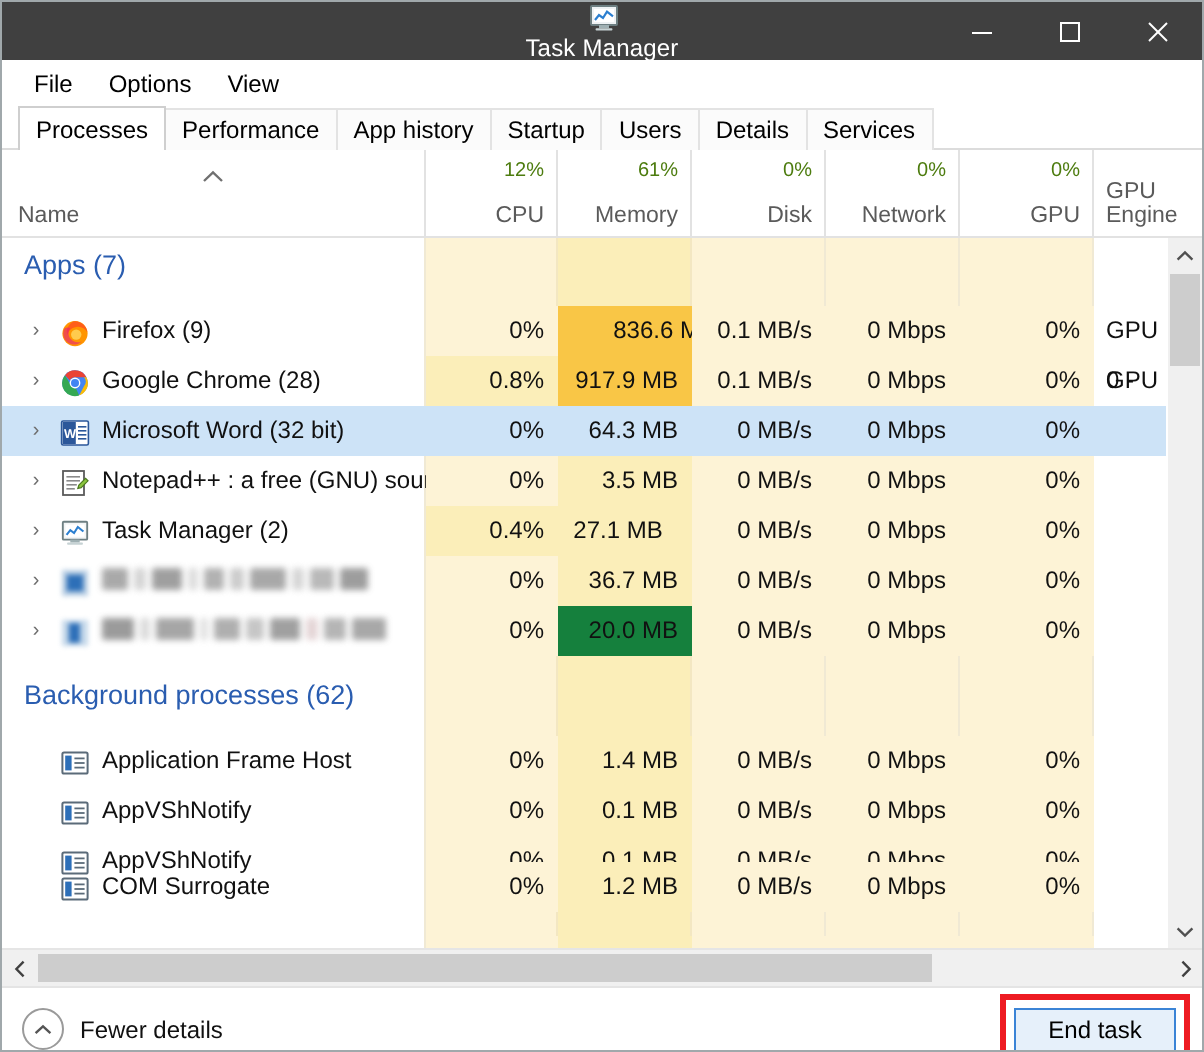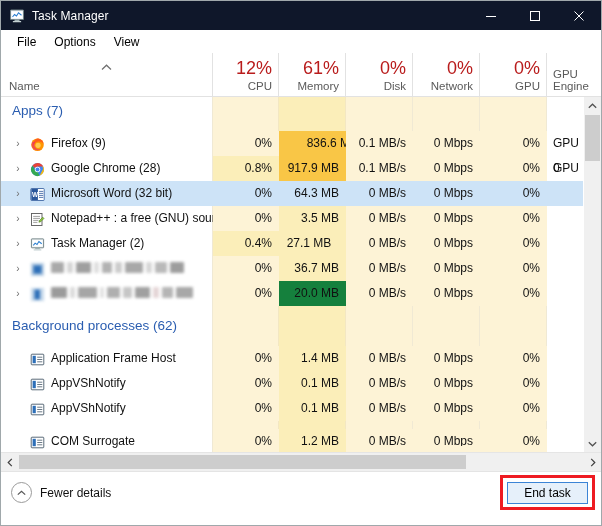--- a/index.html
+++ b/index.html
@@ -22,24 +22,25 @@
     height: 526px;
     box-sizing: border-box;
     border: 1px solid #a0a8ab;
     background: #ffffff;
     overflow: hidden;
   }
 
   
   #titlebar {
     height: 29px;
-    background: #0f172a;
+    background: #404040;
     display: flex;
     align-items: center;
     position: relative;
+    flex-direction: column;
   }
   #titlebar .tb-icon {
     width: 16px; height: 16px;
     margin-left: 8px; margin-right: 7px;
     position: relative;
     flex: none;
   }
   #titlebar .title-text {
     color: #ffffff;
     font-size: 12px;
@@ -129,22 +130,22 @@
     height: 43px;
     box-sizing: border-box;
     border-right: 1px solid #e2e2e2;
     font-size: 12px;
     color: #444444;
     overflow: hidden;
   }
   .hcell .pct {
     position: absolute;
     right: 6px; top: 5px;
-    font-size: 18px;
-    color: #b91c1c;
+    font-size: 10px;
+    color: #4d7c0f;
   }
   .hcell .lbl {
     position: absolute;
     right: 6px; bottom: 4px;
     font-size: 11.5px;
     color: #5a5a5a;
   }
   .hcell.namecol .lbl {
     left: 8px; right: auto;
   }
@@ -385,20 +386,29 @@
       </div>
     </div>
   </div>
 
   <div id="menubar">
     <div class="menu-item">File</div>
     <div class="menu-item">Options</div>
     <div class="menu-item">View</div>
   </div>
 
+  <div id="tabstrip">
+    <div class="tab active">Processes</div>
+    <div class="tab">Performance</div>
+    <div class="tab">App history</div>
+    <div class="tab">Startup</div>
+    <div class="tab">Users</div>
+    <div class="tab">Details</div>
+    <div class="tab">Services</div>
+  </div>
 
   <div id="headerrow">
     <div class="hcell namecol" style="left:0;width:212px;">
       <span class="sortarrow">
         <svg width="11" height="7" viewBox="0 0 11 7">
             <polyline points="1,5.5 5.5,1.2 10,5.5" fill="none" stroke="#707070" stroke-width="1.2"></polyline>
           </svg>
       </span>
       <span class="lbl">Name</span>
     </div>
@@ -661,21 +671,21 @@
         <span class="pname">AppVShNotify</span>
       </div>
       <div class="cell num" style="left:212px;width:66px;background:#fdf3d6;">0%</div>
       <div class="cell num" style="left:278px;width:67px;background:#fbeeb9;">0.1 MB</div>
       <div class="cell num" style="left:345px;width:67px;background:#fdf3d6;">0 MB/s</div>
       <div class="cell num" style="left:412px;width:67px;background:#fdf3d6;">0 Mbps</div>
       <div class="cell num" style="left:479px;width:67px;background:#fdf3d6;">0%</div>
       <div class="cell" style="left:546px;width:39px;padding-left:6px;"></div>
     </div>
 
-    <div class="row" style="top:332px;">
+    <div class="row" style="top:312px;">
       <div class="cell name" style="left:0;width:212px;">
         <span class="picon">
           <svg width="15" height="15" viewBox="0 0 15 15">
             <rect x="1.2" y="2.2" width="12.6" height="10.6" rx="0.8" fill="#ffffff" stroke="#5b6b79" stroke-width="1"></rect>
             <rect x="2.6" y="3.8" width="3.2" height="7.4" fill="#2d6fb8"></rect>
             <line x1="7.2" y1="5.2" x2="12.3" y2="5.2" stroke="#5b6b79" stroke-width="0.9"></line>
             <line x1="7.2" y1="7.5" x2="12.3" y2="7.5" stroke="#5b6b79" stroke-width="0.9"></line>
             <line x1="7.2" y1="9.8" x2="12.3" y2="9.8" stroke="#5b6b79" stroke-width="0.9"></line>
           </svg>
         </span>

